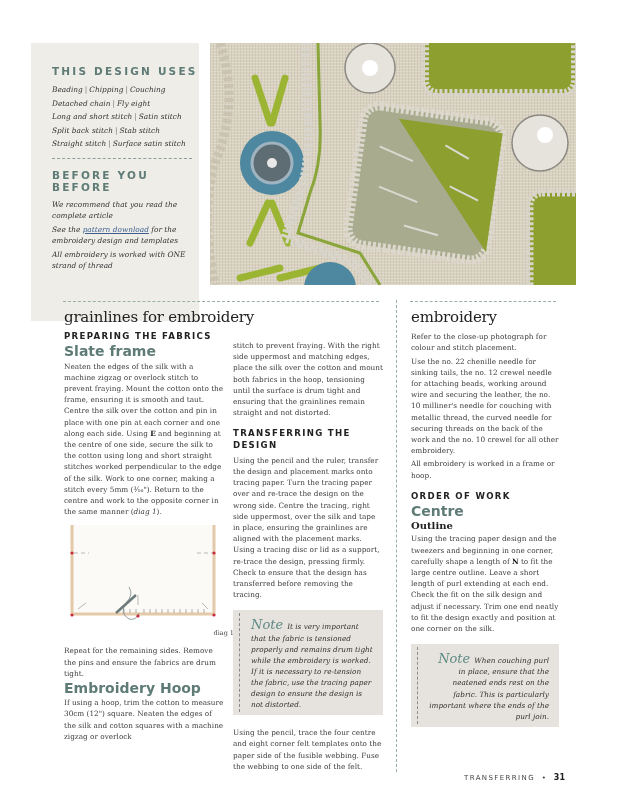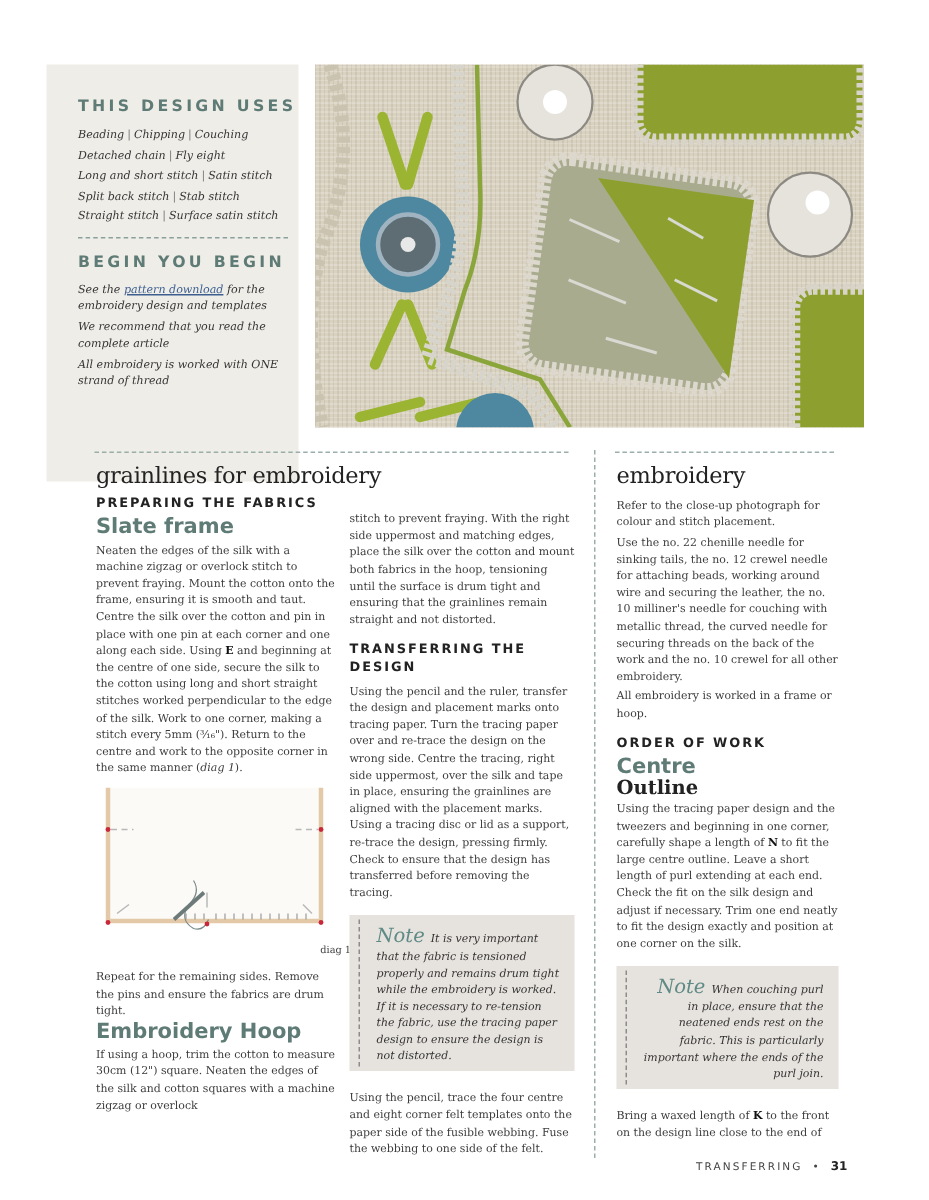--- a/index.html
+++ b/index.html
@@ -38,21 +38,21 @@
   
   .hr-dash { position: absolute; top: 301px; height: 0; border-top: 1px dashed #9aaeaa; }
   .vr-dash { position: absolute; left: 396px; top: 300px; height: 472px; width: 0; border-left: 1px dashed #9aaeaa; }
 
   
   .col { position: absolute; font-family: "DejaVu Serif", serif; font-size: 7.3px; line-height: 11.2px; color: #3c3c3c; }
   .col p { margin-bottom: 2px; }
   .section-title { font-family: "DejaVu Serif", serif; font-size: 15px; color: #222; letter-spacing: -0.2px; }
   .h2 { font-family: "DejaVu Sans", sans-serif; font-weight: bold; font-size: 8.6px; letter-spacing: 1.3px; color: #222; margin: 8px 0 4px; }
   .h3 { font-family: "DejaVu Sans", sans-serif; font-size: 14px; color: #5f7b76; font-weight: bold; margin: 4px 0 3px; }
-  .h4 { font-family: "DejaVu Serif", serif; font-weight: bold; font-size: 13px; color: #222; margin-bottom: 2px; }
+  .h4 { font-family: "DejaVu Serif", serif; font-weight: bold; font-size: 10px; color: #222; margin-bottom: 2px; }
   b.thread { font-weight: bold; color: #111; }
 
   .note {
     position: relative; background: #e6e2dd; padding: 9px 10px 5px 18px;
     font-style: italic; font-size: 7.3px; line-height: 11.1px; color: #333;
   }
   .note::before { content: ""; position: absolute; left: 6px; top: 3px; bottom: 3px; border-left: 1px dashed #8b8b8b; }
   .note-label { font-family: "DejaVu Serif", serif; font-style: italic; font-size: 13px; color: #5f8a86; margin-right: 4px; }
 
   .diagram { position: relative; width: 170px; height: 120px; margin: 8px 0 0 0; }
@@ -85,25 +85,25 @@
       <span>Long and short stitch</span><span class="sep">|</span><span>Satin stitch</span>
     </div>
     <div class="stitch-line">
       <span>Split back stitch</span><span class="sep">|</span><span>Stab stitch</span>
     </div>
     <div class="stitch-line">
       <span>Straight stitch</span><span class="sep">|</span><span>Surface satin stitch</span>
     </div>
   </div>
   <div class="dash-rule"></div>
-  <div class="info-head">BEGIN YOU BEGIN</div>
+  <div class="info-head">BEFORE YOU BEFORE</div>
+  <div class="begin-line">We recommend that you read the complete article</div>
   <div class="begin-line">
     <span>See the </span><span class="link">pattern download</span><span> for the embroidery design and templates</span>
   </div>
-  <div class="begin-line">We recommend that you read the complete article</div>
   <div class="begin-line">All embroidery is worked with ONE strand of thread</div>
 </div>
 
 <div class="photo">
   <svg width="366" height="242" viewBox="0 0 366 242">
 
     <path d="M10 0 Q 30 60 5 120 Q -10 170 5 242" stroke="#c9c3b0" stroke-width="9" fill="none" stroke-dasharray="4 3"></path>
 
     <g stroke="#9bb533" stroke-width="7" fill="none" stroke-linecap="round">
       <path d="M45 35 L 60 80"></path>
@@ -219,21 +219,20 @@
   <p style="margin-top:8px;">Refer to the close-up photograph for colour and stitch placement.</p>
   <p>Use the no. 22 chenille needle for sinking tails, the no. 12 crewel needle for attaching beads, working around wire and securing the leather, the no. 10 milliner's needle for couching with metallic thread, the curved needle for securing threads on the back of the work and the no. 10 crewel for all other embroidery.</p>
   <p>All embroidery is worked in a frame or hoop.</p>
   <div class="h2" style="margin-top:10px;">ORDER OF WORK</div>
   <div class="h3">Centre</div>
   <div class="h4">Outline</div>
   <p><span>Using the tracing paper design and the tweezers and beginning in one corner, carefully shape a length of </span><b class="thread">N</b><span> to fit the large centre outline. Leave a short length of purl extending at each end. Check the fit on the silk design and adjust if necessary. Trim one end neatly to fit the design exactly and position at one corner on the silk.</span></p>
   <div class="note" style="margin:10px 0 12px 0;text-align:right;">
     <span class="note-label">Note</span><span>When couching purl in place, ensure that the neatened ends rest on the fabric. This is particularly important where the ends of the purl join.</span>
   </div>
-  <p><span>Bring a waxed length of </span><b class="thread">K</b><span> to the front on the design line close to the end of</span></p>
 </div>
 
 <div class="footer">
   <span>TRANSFERRING</span>
   <span style="margin:0 3px;">•</span>
   <span class="num">31</span>
 </div>
 <div class="watermark">PassionForum.ru</div>
 
 </body></html>

